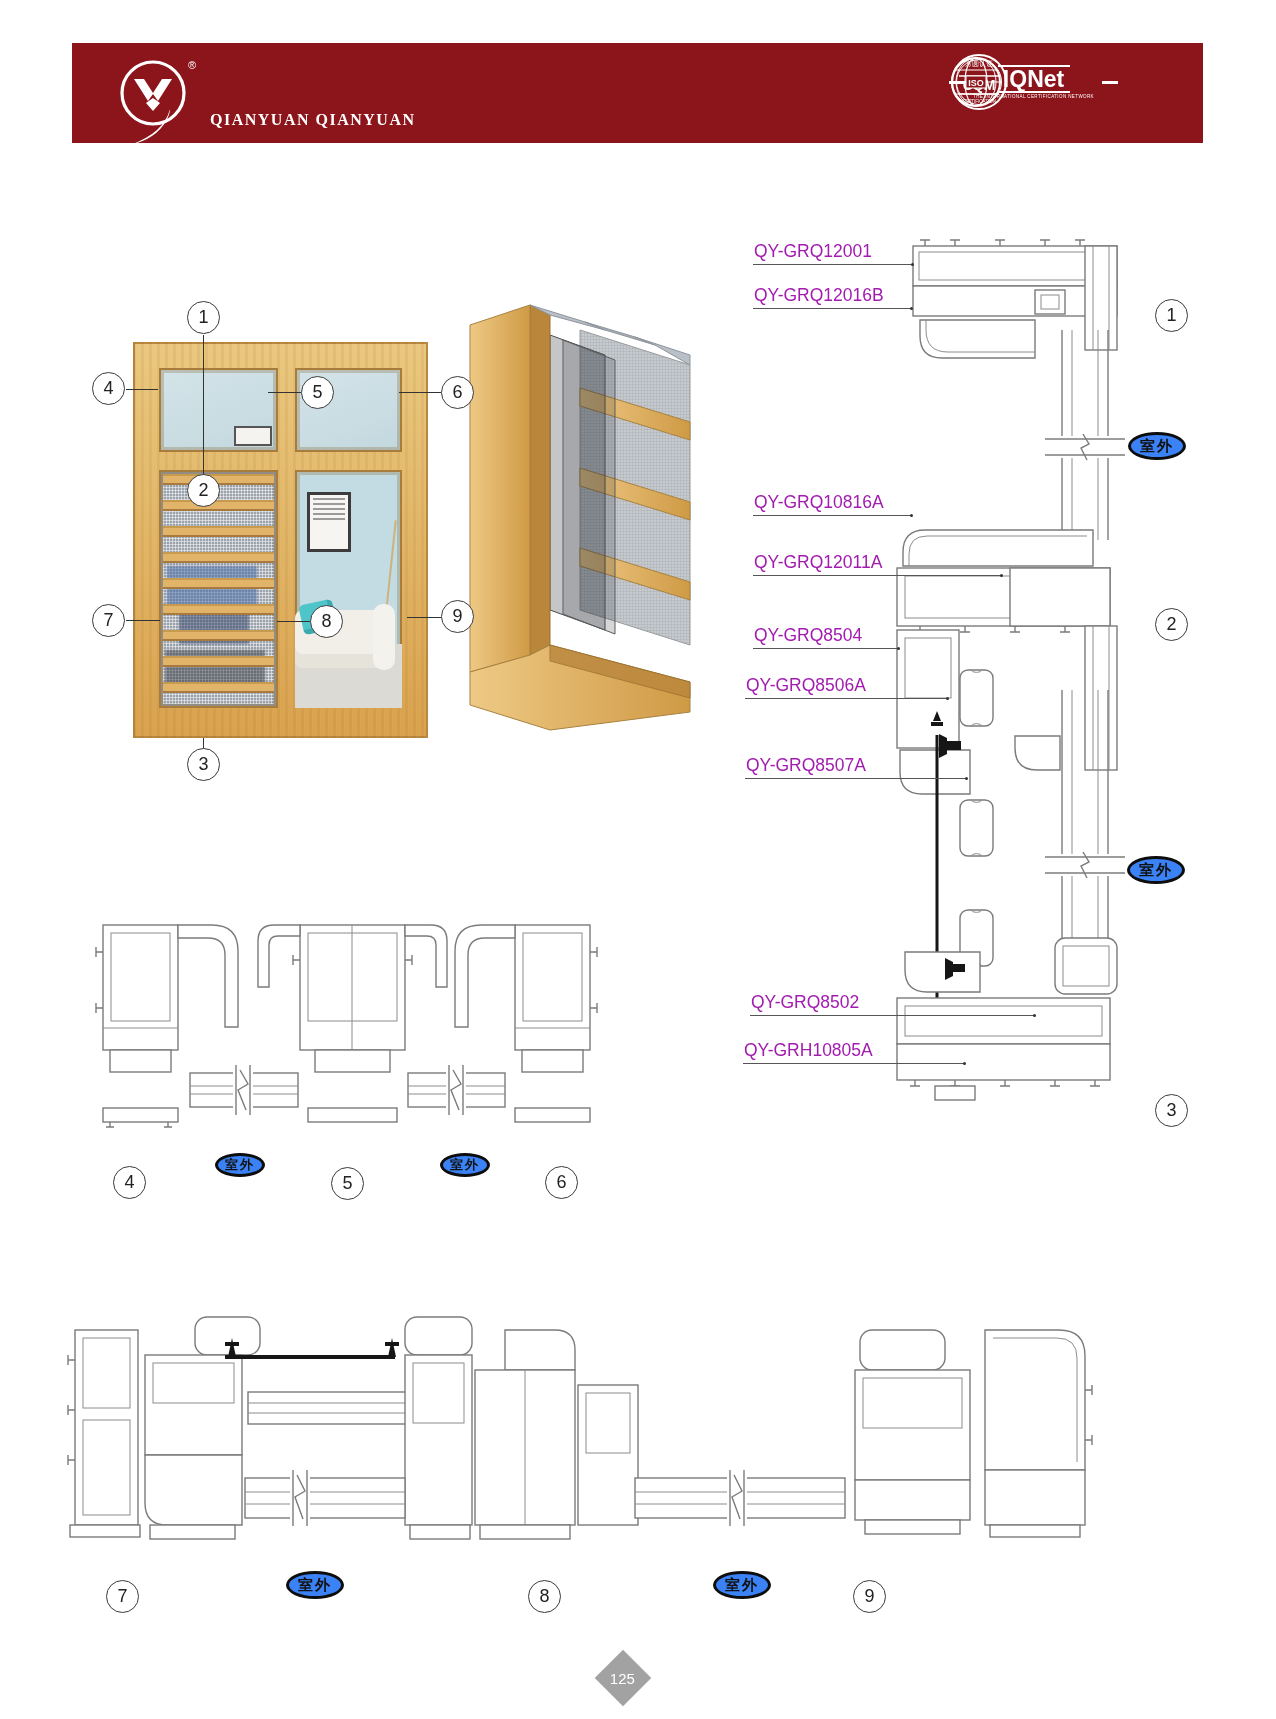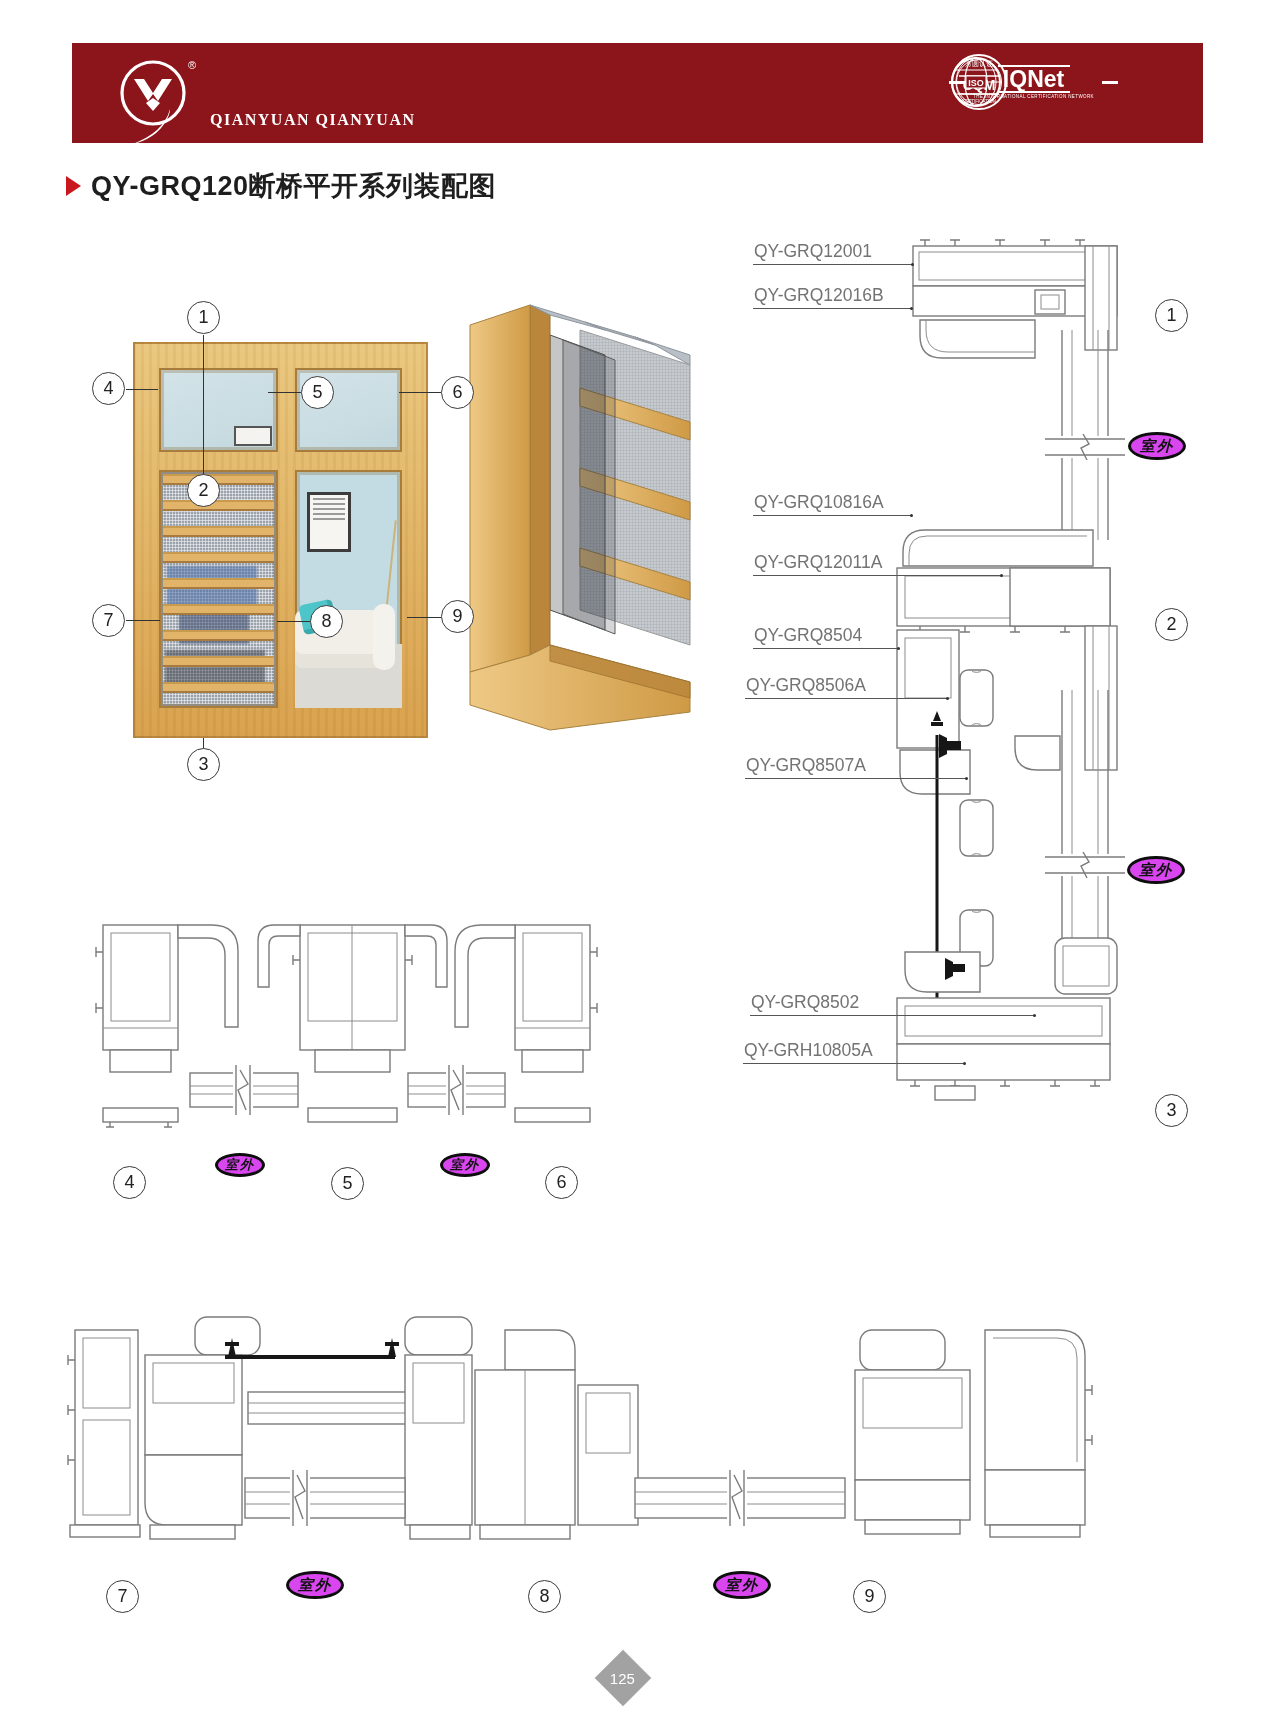--- a/index.html
+++ b/index.html
@@ -54,26 +54,26 @@
   .mesh .dark{position:absolute;left:6px;top:180px;width:100px;height:40px;background:#2a2f38;opacity:.45;filter:blur(1px);}
   .mesh .slats{position:absolute;inset:4px;
       background:repeating-linear-gradient(180deg,#c89a4e 0 2px,#e2b469 2px 9px,#a8問753e 9px,#a87a3e 9px 11px,transparent 11px 26px);}
   
   .co{position:absolute;width:33px;height:33px;border-radius:50%;background:#fff;
       border:1.6px solid #3a3a3a;display:flex;align-items:center;justify-content:center;
       font-size:18px;color:#222;box-sizing:border-box;z-index:5;}
   .lead{position:absolute;background:#333;z-index:4;}
   
   .out{position:absolute;width:58px;height:28px;border:3.5px solid #0d0d0d;border-radius:50%;
-       background:#d946ef;display:flex;align-items:center;justify-content:center;
-       font-size:15px;font-weight:bold;color:#111;letter-spacing:2px;box-sizing:border-box;z-index:5;font-style:italic;}
+       background:#3b82f6;display:flex;align-items:center;justify-content:center;
+       font-size:15px;font-weight:bold;color:#111;letter-spacing:2px;box-sizing:border-box;z-index:5;}
   .out.small{width:50px;height:24px;border-width:3px;font-size:13px;}
   
   .plabel{position:absolute;border-bottom:1.2px solid #555;z-index:6;}
-  .plabel span{position:absolute;left:1px;bottom:2px;font-size:17.5px;color:#737373;white-space:nowrap;}
+  .plabel span{position:absolute;left:1px;bottom:2px;font-size:17.5px;color:#a21caf;white-space:nowrap;}
   .plabel i{position:absolute;right:-1px;bottom:-2px;width:3px;height:3px;background:#333;border-radius:50%;}
   
   .diamond{position:absolute;left:603px;top:1658px;width:40px;height:40px;background:#a2a2a2;
       transform:rotate(45deg);display:flex;align-items:center;justify-content:center;z-index:2;}
   .diamond span{transform:rotate(-45deg);color:#fff;font-size:15px;}
   svg{position:absolute;overflow:visible;}
   .ln{stroke:#7b7b7b;fill:none;stroke-width:1.4;}
   .ln2{stroke:#8c8c8c;fill:none;stroke-width:1;}
   .wh{fill:#fff;stroke:#7b7b7b;stroke-width:1.4;}
   .blk{fill:#161616;stroke:none;}
@@ -119,24 +119,20 @@
           <div class="iq-line"></div>
           <div class="iq-name">IQNet</div>
           <div class="iq-line"></div>
           <div class="iq-sub">THE INTERNATIONAL CERTIFICATION NETWORK</div>
         </div>
         <div class="iq-dash"></div>
       </div>
     </div>
   </div>
 
-  <div class="title-row">
-    <div class="tri"></div>
-    <div class="page-title">QY-GRQ120断桥平开系列装配图</div>
-  </div>
 
   <div class="wf">
     <div class="grain"></div>
     <div class="pane glass" style="left:26px;top:26px;width:119px;height:84px;">
       <div style="position:absolute;right:6px;bottom:6px;width:34px;height:16px;background:#f4f3ef;border:2px solid #555;"></div>
     </div>
     <div class="pane glass" style="left:162px;top:26px;width:107px;height:84px;"></div>
     <div class="pane mesh" style="left:26px;top:128px;width:119px;height:238px;">
       <div class="grid"></div>
       <div class="blue1"></div>

